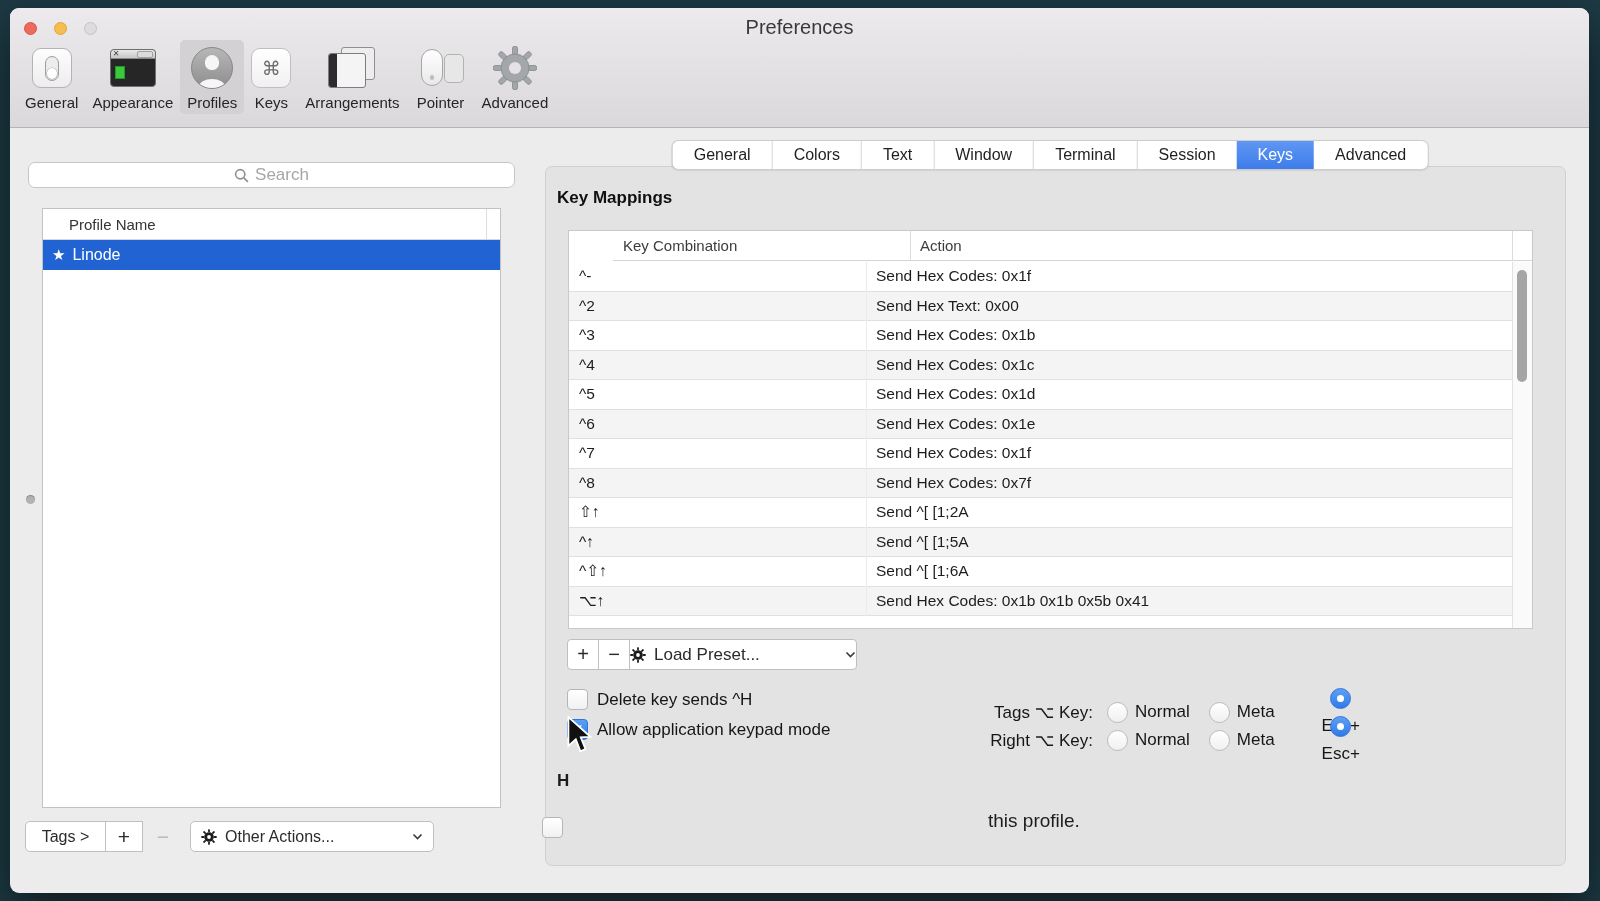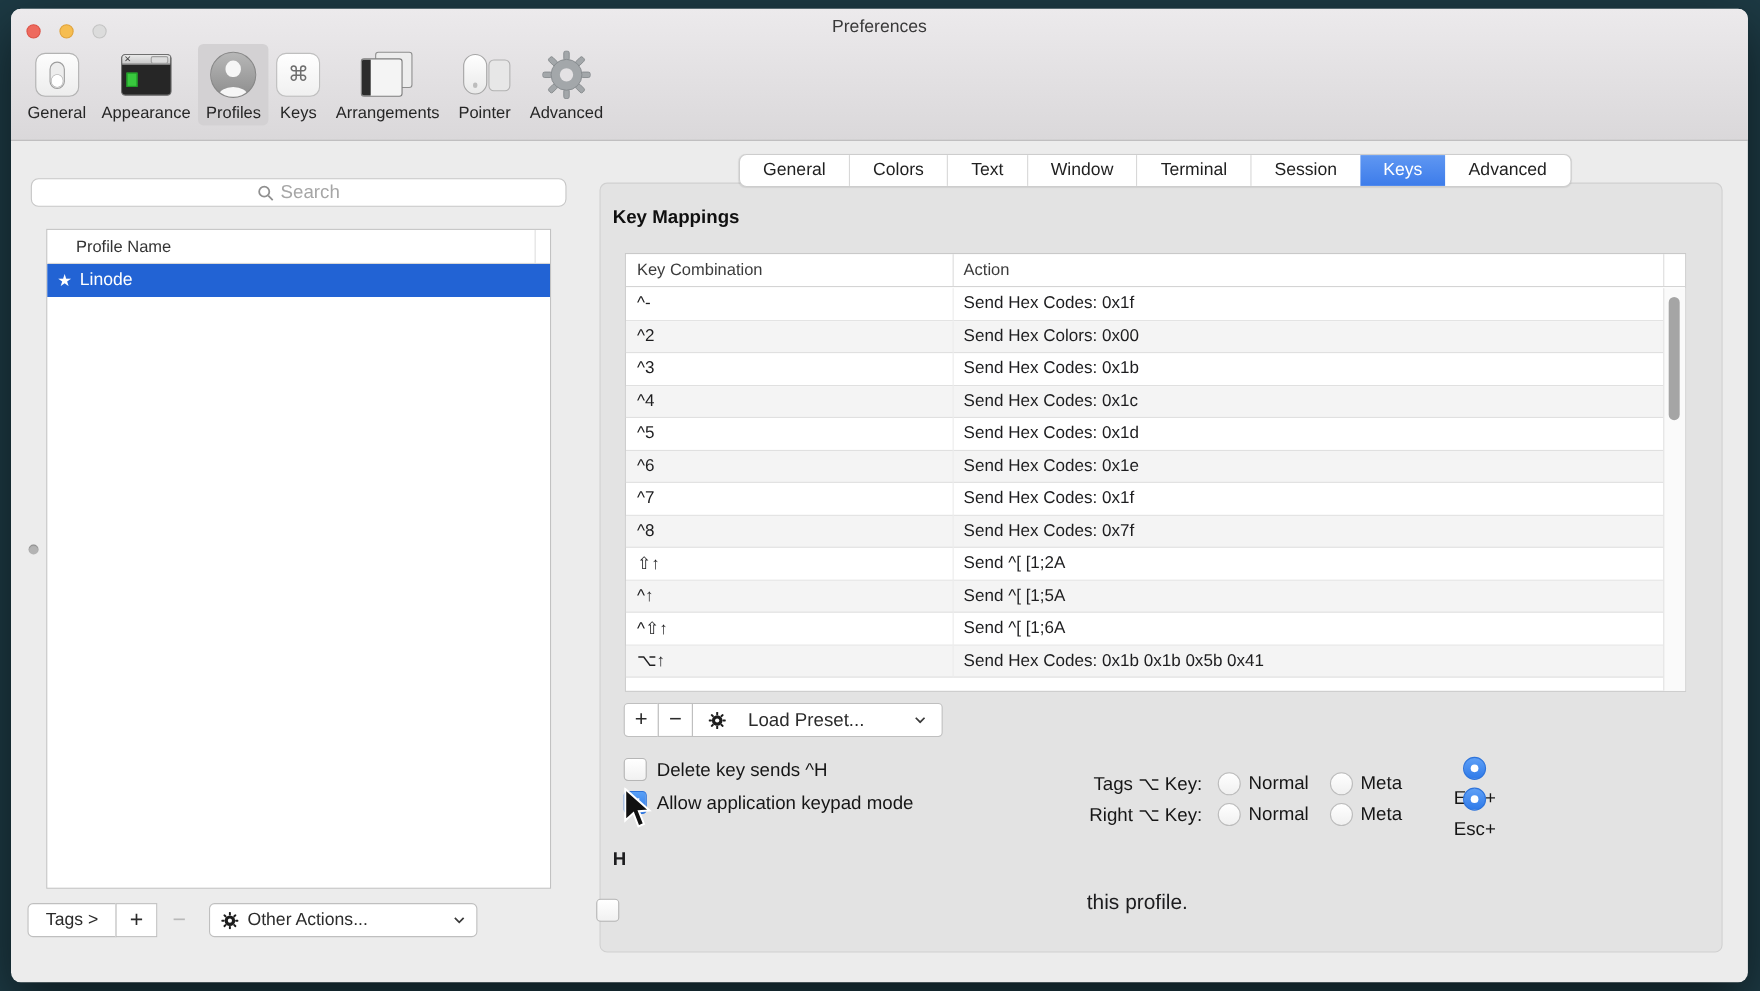--- a/index.html
+++ b/index.html
@@ -24,21 +24,21 @@
     background:linear-gradient(#eceaec, #dad8da);
     border-bottom:1px solid #b5b3b5;
   }
   .traffic { position:absolute; top:14px; left:14px; display:flex; gap:17px; }
   .light { width:13px; height:13px; border-radius:50%; }
   .light.red    { background:#ee6a5e; border:1px solid #dd5347; }
   .light.yellow { background:#f6bd50; border:1px solid #e0a33c; }
   .light.gray   { background:#dcdcdc; border:1px solid #c4c4c4; }
   .win-title {
     position:absolute; top:8px; left:0; right:0; text-align:center;
-    font-size:16px; color:#393939;
+    font-size:20px; color:#393939;
   }
   .toolbar { position:absolute; left:8px; top:32px; display:flex; align-items:flex-end; }
   .tb-item {
     display:flex; flex-direction:column; align-items:center;
     padding:4px 7px 3px 7px; border-radius:5px;
   }
   .tb-item.selected { background:#d3d1d3; }
   .tb-item .ic { height:48px; display:flex; align-items:center; justify-content:center; }
   .tb-item .lbl { font-size:15px; color:#262626; margin-top:2px; white-space:nowrap; }
   
@@ -125,21 +125,21 @@
   }
   .tab { display:flex; align-items:center; padding:0 21px; font-size:16px; color:#1f1f1f;
     border-right:1px solid #d8d8d8; }
   .tab:last-child { border-right:none; }
   .tab.selected { background:linear-gradient(#5f97f2,#3d7cea); color:#fff; border-right:none; }
   .tab.before-selected { border-right:none; }
   .section-heading { position:absolute; left:547px; top:180px; font-size:17px;
     font-weight:bold; color:#101010; }
   
   .km-table { position:absolute; left:558px; top:222px; width:965px; height:399px;
-    background:#fff; border:1px solid #c9c9c9; }
+    background:#fff; border:1px solid #c9c9c9;padding-left:44px; }
   .km-head { height:30px; border-bottom:1px solid #d4d4d4; position:relative;
     display:flex; align-items:center; font-size:15px; color:#3c3c3c; }
   .km-head .c1 { width:297px; padding-left:10px; }
   .km-head .c2 { padding-left:10px; }
   .km-head .hd1 { position:absolute; left:297px; top:0; bottom:0; width:1px; background:#dcdcdc; }
   .km-head .hd2 { position:absolute; right:19px; top:0; bottom:0; width:1px; background:#dcdcdc; }
   .km-body { position:absolute; left:0; top:31px; right:20px; bottom:0; }
   .km-row { height:29.5px; display:flex; align-items:center; font-size:15.5px;
     border-bottom:1px solid #e0e0e0; position:relative; }
   .km-row:nth-child(even) { background:#f4f4f4; }
@@ -148,21 +148,21 @@
   .km-row .vd { position:absolute; left:297px; top:0; bottom:-1px; width:1px; background:#ececec; }
   .km-scroll { position:absolute; top:31px; right:0; bottom:0; width:20px;
     background:#fafafa; border-left:1px solid #e2e2e2; }
   .km-thumb { position:absolute; left:4px; top:8px; width:10px; height:112px;
     border-radius:5px; background:#a5a5a5; }
   
   .tbl-controls { position:absolute; left:557px; top:631px; display:flex; height:31px; }
   .tbl-controls .btn.sq { width:32px; margin-left:-1px; border-radius:0; font-size:20px; }
   .tbl-controls .btn.first { border-radius:4px 0 0 4px; margin-left:0; }
   .tbl-controls .btn.preset { width:228px; margin-left:-1px; border-radius:0 4px 4px 0;
-    justify-content:flex-start; padding:0 14px; gap:20px; font-size:17px; }
+    justify-content:flex-start; padding:0 0; gap:8px; font-size:17px; }
   .tbl-controls .btn.preset .chev { margin-left:auto; }
   
   .checkbox { width:21px; height:21px; border-radius:4px; background:linear-gradient(#ffffff,#f1f1f1);
     border:1px solid #b6b6b6; flex:none; }
   .checkbox.checked { background:linear-gradient(#59a0f6,#2f7ae9); border:1px solid #2e74db;
     display:flex; align-items:center; justify-content:center; color:#fff;
     font-size:15px; font-weight:bold; }
   .check-row { position:absolute; display:flex; align-items:center; gap:9px;
     font-size:17px; color:#161616; }
   .check-row.r1 { left:557px; top:681px; }
@@ -360,21 +360,21 @@
         <div class="hd2"></div>
     </div>
     <div class="km-body">
       <div class="km-row">
           <div class="c1">^-</div>
           <div class="c2">Send Hex Codes: 0x1f</div>
           <div class="vd"></div>
         </div>
       <div class="km-row">
           <div class="c1">^2</div>
-          <div class="c2">Send Hex Colors: 0x00</div>
+          <div class="c2">Send Hex Text: 0x00</div>
           <div class="vd"></div>
         </div>
       <div class="km-row">
           <div class="c1">^3</div>
           <div class="c2">Send Hex Codes: 0x1b</div>
           <div class="vd"></div>
         </div>
       <div class="km-row">
           <div class="c1">^4</div>
           <div class="c2">Send Hex Codes: 0x1c</div>

